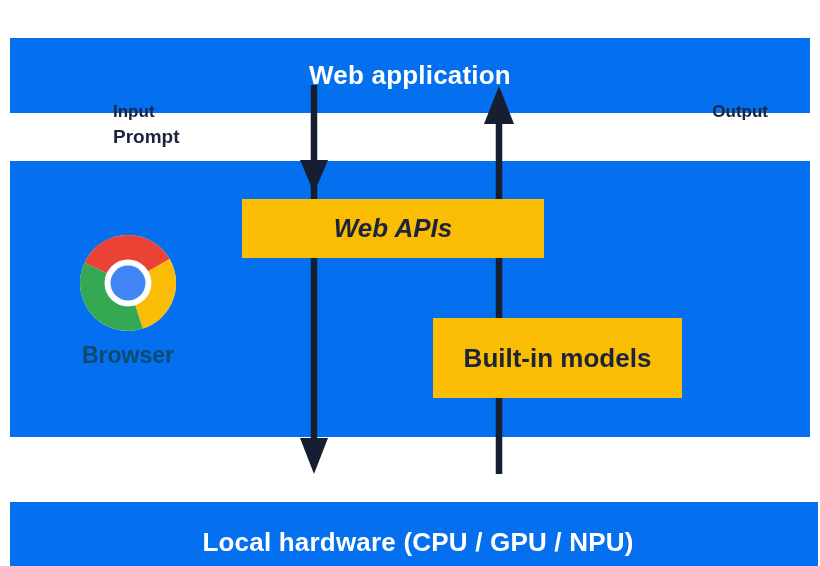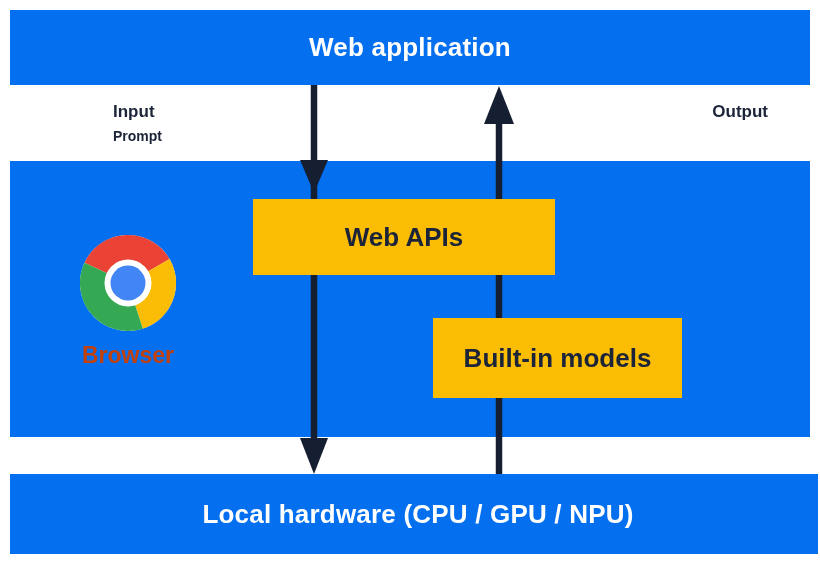--- a/index.html
+++ b/index.html
@@ -3,52 +3,52 @@
 <meta charset="utf-8">
 <style>
   html,body { margin:0; padding:0; background:#ffffff; }
   .stage {
     position:relative; width:820px; height:566px; background:#ffffff;
     font-family:"Liberation Sans", sans-serif; overflow:hidden;
   }
   .bar {
     position:absolute; left:10px; width:800px; background:#0570ef;
     display:flex; align-items:center; justify-content:center;
-    color:#ffffff; font-weight:700; font-size:26px; letter-spacing:0.2px;
+    color:#ffffff; font-weight:700; font-size:26px; letter-spacing:0.2px;margin-top:28px;
   }
   .bar.top    { top:10px;  height:75px; }
   .bar.bottom { top:474px; height:80px;padding-left:8px; }
 
   .browser-box {
     position:absolute; left:10px; top:161px; width:800px; height:276px;
     background:#0570ef; z-index:1;
   }
 
   .io-group { position:absolute; top:100px; color:#1b2438; z-index:2; }
   .io-group .caption { font-size:17px; line-height:23px; font-weight:700; }
-  .io-group .strong  { font-size:14px; line-height:27px; font-weight:700; }
+  .io-group .strong  { font-size:19px; line-height:27px; font-weight:700; }
   .io-group.left  { left:113px; text-align:left; }
   .io-group.right { right:52px; text-align:right; }
 
   .arrow { position:absolute; z-index:2; }
   .arrow-down { left:298px; top:85px; }
   .arrow-up   { left:483px; top:86px; }
 
   .chip {
     position:absolute; background:#fbbc04; color:#1b2438; z-index:3;
     display:flex; flex-direction:column; align-items:center; justify-content:center;
     font-weight:700; font-size:26px; line-height:31px; text-align:center;
   }
-  .chip.web-apis { left:253px; top:199px; width:302px; height:76px; }
+  .chip.web-apis { left:242px; top:199px; width:302px; height:59px;font-style:italic; }
   .chip.builtin  { left:433px; top:318px; width:249px; height:80px; }
 
   .chrome-logo { position:absolute; left:78px; top:233px; width:100px; height:100px; z-index:3; }
   .browser-label {
     position:absolute; left:28px; top:342px; width:200px; z-index:3;
-    text-align:center; color:#c2410c; font-weight:700; font-size:23px;
+    text-align:center; color:#0c4a6e; font-weight:700; font-size:23px;
   }
 </style>
 </head>
 <body>
 
 <div class="stage">
 
   <div class="bar top">
     <span>Web application</span>
   </div>

